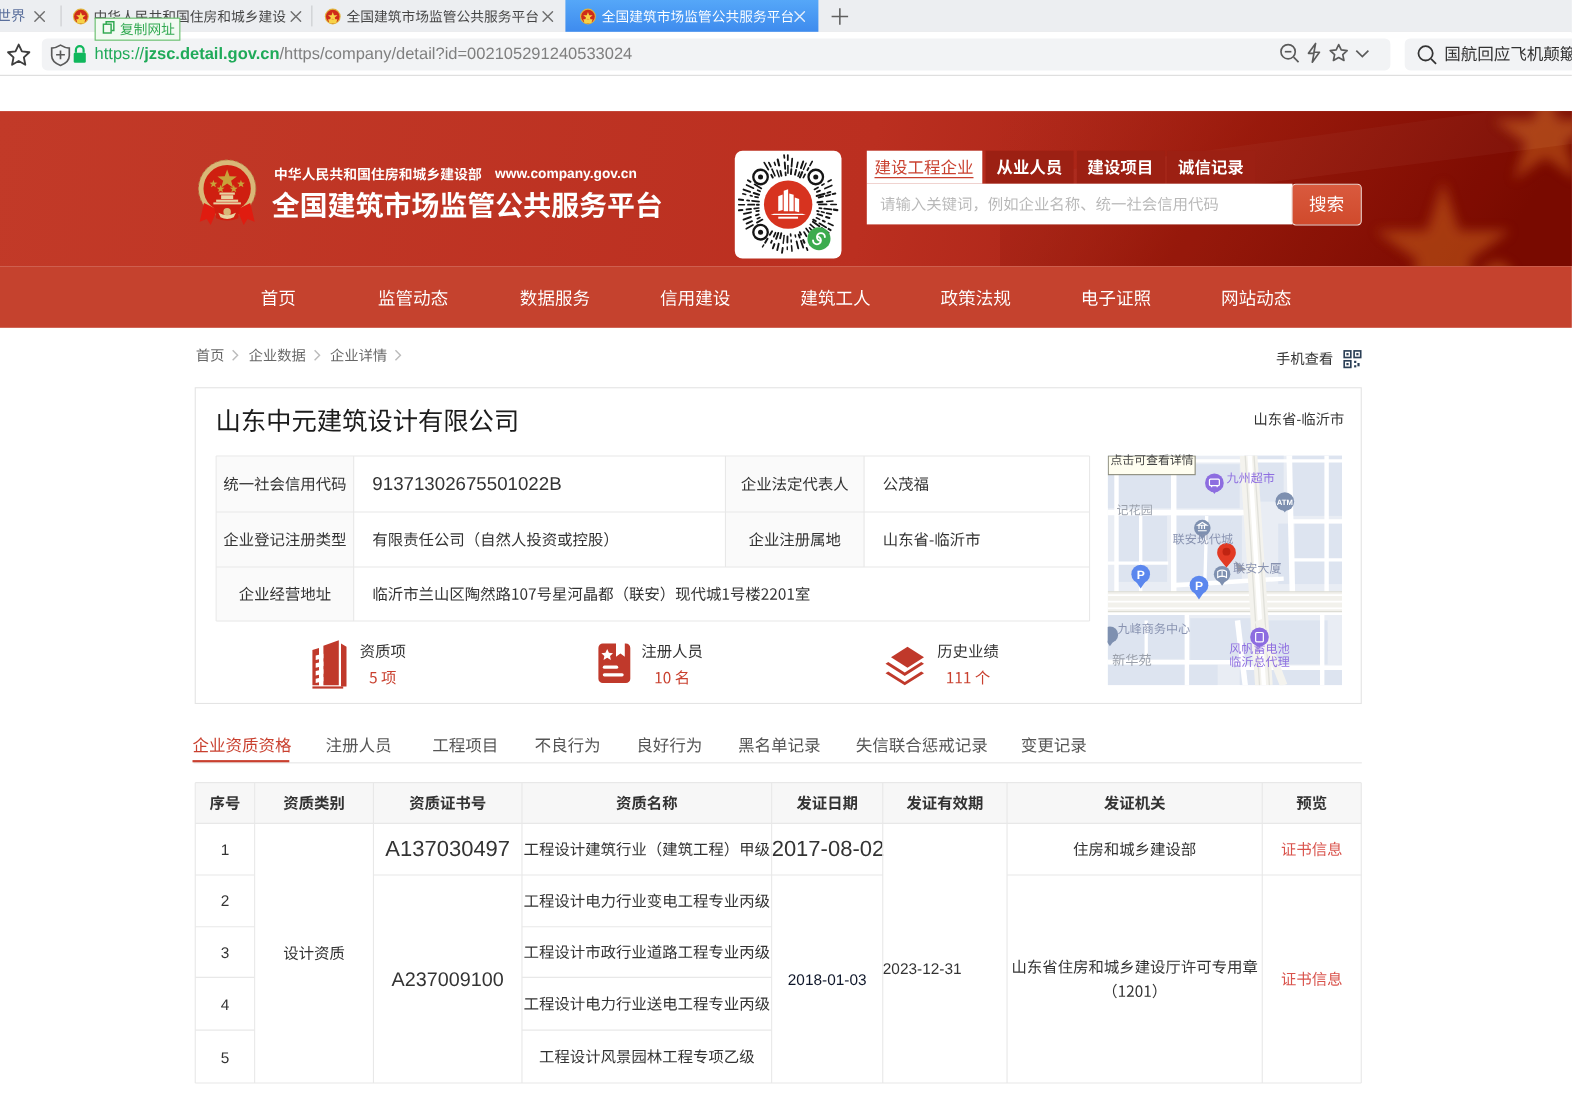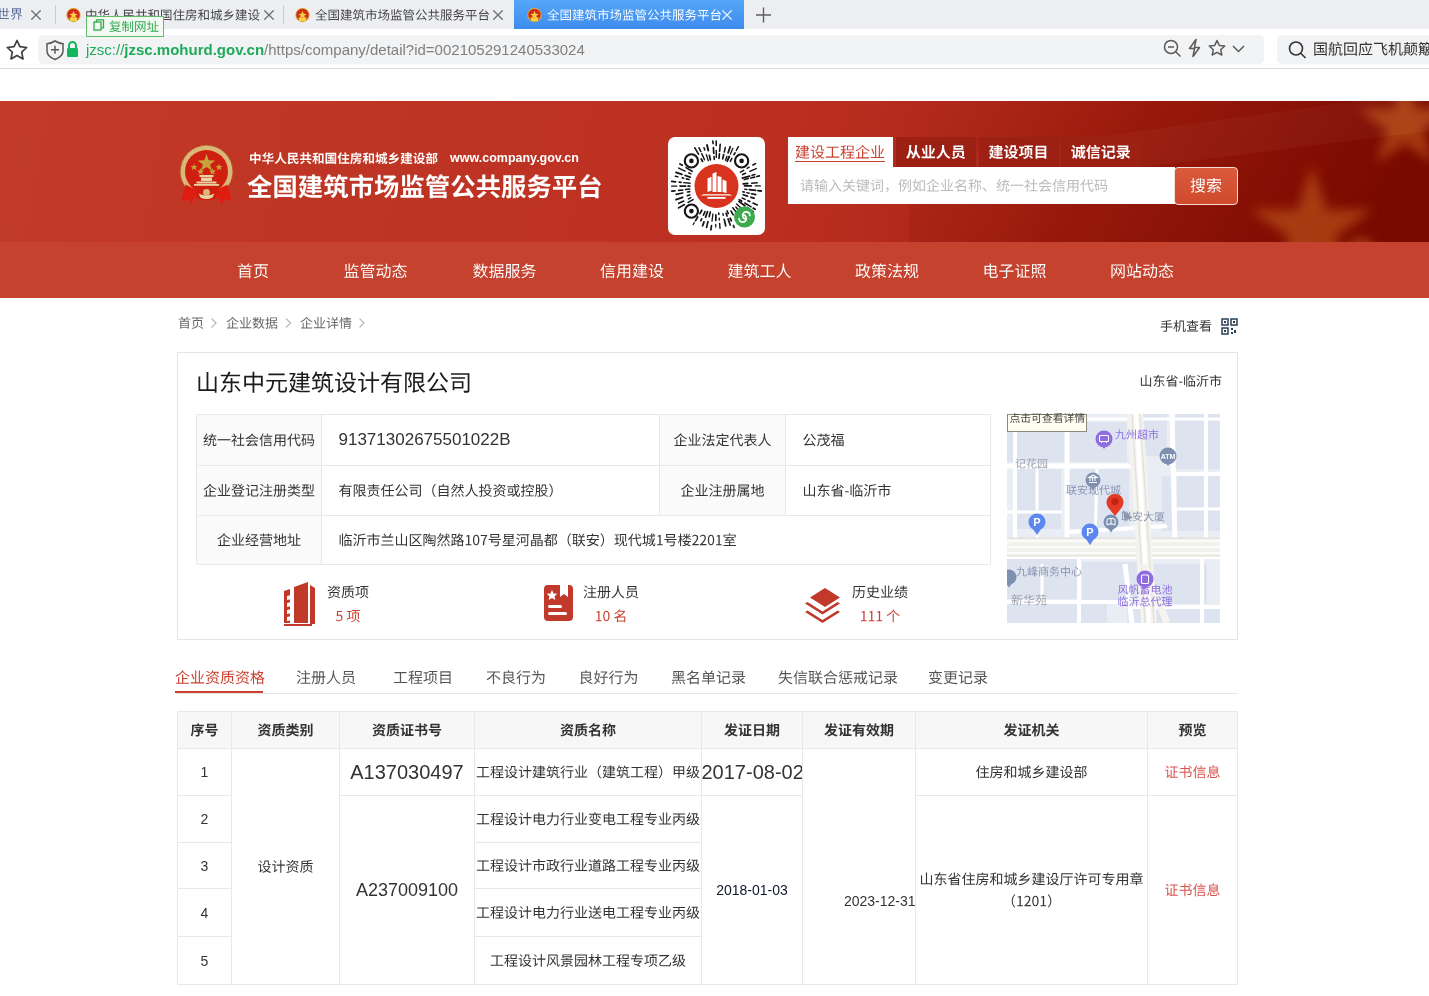--- a/index.html
+++ b/index.html
@@ -121,22 +121,22 @@
 <div style="position:absolute;left:177.5px;top:711.5px;width:1060px;height:37px;background:#f7f7f7;"></div>
 <div style="position:absolute;left:177.5px;top:765px;font-family:Liberation Sans,sans-serif;font-size:14px;line-height:14px;color:#333;white-space:pre;width:54px;text-align:center;">1</div>
 <div style="position:absolute;left:177.5px;top:812px;font-family:Liberation Sans,sans-serif;font-size:14px;line-height:14px;color:#333;white-space:pre;width:54px;text-align:center;">2</div>
 <div style="position:absolute;left:177.5px;top:858.5px;font-family:Liberation Sans,sans-serif;font-size:14px;line-height:14px;color:#333;white-space:pre;width:54px;text-align:center;">3</div>
 <div style="position:absolute;left:177.5px;top:905.5px;font-family:Liberation Sans,sans-serif;font-size:14px;line-height:14px;color:#333;white-space:pre;width:54px;text-align:center;">4</div>
 <div style="position:absolute;left:177.5px;top:953.5px;font-family:Liberation Sans,sans-serif;font-size:14px;line-height:14px;color:#333;white-space:pre;width:54px;text-align:center;">5</div>
 <div style="position:absolute;left:339.5px;top:765px;font-family:Liberation Sans,sans-serif;font-size:20px;line-height:14px;color:#333;white-space:pre;width:135px;text-align:center;">A137030497</div>
 <div style="position:absolute;left:339.5px;top:883px;font-family:Liberation Sans,sans-serif;font-size:18px;line-height:14px;color:#333;white-space:pre;width:135px;text-align:center;">A237009100</div>
 <div style="position:absolute;left:701.5px;top:765px;font-family:Liberation Sans,sans-serif;font-size:20px;line-height:14px;color:#333;white-space:pre;width:101px;text-align:center;">2017-08-02</div>
 <div style="position:absolute;left:701.5px;top:883px;font-family:Liberation Sans,sans-serif;font-size:14px;line-height:14px;color:#0f172a;white-space:pre;width:101px;text-align:center;">2018-01-03</div>
-<div style="position:absolute;left:802.5px;top:894px;font-family:Liberation Sans,sans-serif;font-size:14px;line-height:14px;color:#333;white-space:pre;width:113px;text-align:right;">2023-12-31</div>
-<div style="position:absolute;left:86px;top:42px;font-family:'Liberation Sans',sans-serif;font-size:15px;line-height:15px;white-space:pre;"><span style="color:#1faa59;">jzsc://</span><span style="color:#1faa59;font-weight:bold;">jzsc.mohurd.gov.cn</span><span style="color:#7f7f7f;">/https/company/detail?id=002105291240533024</span></div>
+<div style="position:absolute;left:802.5px;top:873px;font-family:Liberation Sans,sans-serif;font-size:14px;line-height:14px;color:#333;white-space:pre;width:113px;text-align:left;">2023-12-31</div>
+<div style="position:absolute;left:86px;top:42px;font-family:'Liberation Sans',sans-serif;font-size:15px;line-height:15px;white-space:pre;"><span style="color:#1faa59;">https://</span><span style="color:#1faa59;font-weight:bold;">jzsc.detail.gov.cn</span><span style="color:#7f7f7f;">/https/company/detail?id=002105291240533024</span></div>
 <div style="position:absolute;left:1277px;top:35px;width:160px;height:29px;background:#f2f3f5;border-radius:5px;"></div>
 <svg width="1429" height="996" viewBox="0 0 1429 996" style="position:absolute;left:0;top:0;pointer-events:none;">
     <defs>
       <path id="g0" d="M228 -418V-295H138V-406H98V-295H26V-258H98V8H461V-29H138V-258H228V-100H400V-258H475V-295H400V-412H362V-295H266V-418ZM362 -258V-134H266V-258Z"></path>
       <path id="g1" d="M156 -136V-106C156 -68 147 -20 59 13C67 20 80 34 84 43C182 4 194 -57 194 -105V-136ZM116 -289H230V-234H116ZM268 -289H384V-234H268ZM116 -372H230V-318H116ZM268 -372H384V-318H268ZM314 -136V39H353V-134C384 -113 420 -96 456 -84C461 -94 472 -108 481 -116C422 -132 362 -164 323 -203H422V-404H78V-203H178C140 -164 80 -130 22 -114C31 -106 42 -92 48 -82C114 -106 183 -150 224 -203H280C298 -178 324 -155 352 -136Z"></path>
       <path id="g2" d="M229 -420V-330H48V-93H86V-124H229V40H268V-124H412V-96H451V-330H268V-420ZM86 -161V-294H229V-161ZM412 -161H268V-294H412Z"></path>
       <path id="g3" d="M265 -413V-314C236 -304 207 -296 178 -288C184 -280 190 -268 192 -258C216 -264 240 -272 265 -278V-235C265 -194 278 -182 326 -182C336 -182 404 -182 414 -182C455 -182 466 -198 470 -256C460 -260 445 -265 436 -271C434 -224 431 -216 412 -216C397 -216 340 -216 330 -216C306 -216 302 -218 302 -235V-290C360 -310 416 -332 456 -358L428 -386C397 -365 352 -344 302 -326V-413ZM162 -421C130 -366 77 -314 23 -282C32 -274 45 -260 51 -254C71 -268 92 -284 112 -304V-168H149V-342C167 -364 184 -386 198 -408ZM26 -111V-74H230V40H270V-74H474V-111H270V-170H230V-111Z"></path>
       <path id="g4" d="M228 -418C227 -342 230 -97 22 8C33 16 45 28 52 38C174 -28 228 -140 251 -240C276 -146 330 -23 455 36C461 26 472 12 482 4C306 -75 274 -284 267 -344C270 -374 270 -400 270 -418Z"></path>
       <path id="g5" d="M54 42C66 34 86 29 237 -16C235 -24 232 -41 232 -51L96 -13V-137H248C277 -36 335 35 402 34C439 34 454 15 460 -58C450 -62 436 -69 428 -76C424 -24 420 -3 404 -2C360 -2 314 -56 288 -137H452V-172H278C272 -196 268 -222 267 -249H414V-394H58V-28C58 -8 44 4 36 8C42 16 50 32 54 42ZM239 -172H96V-249H229C230 -222 234 -197 239 -172ZM96 -359H376V-284H96Z"></path>
       <path id="g6" d="M294 -75C341 -40 402 10 432 40L468 17C435 -14 372 -61 326 -94ZM164 -94C136 -56 80 -12 31 14C40 20 53 32 60 40C111 12 168 -35 204 -78ZM44 -314V-278H140V-159H24V-122H478V-159H360V-278H460V-314H360V-416H322V-314H178V-416H140V-314ZM178 -159V-278H322V-159Z"></path>

